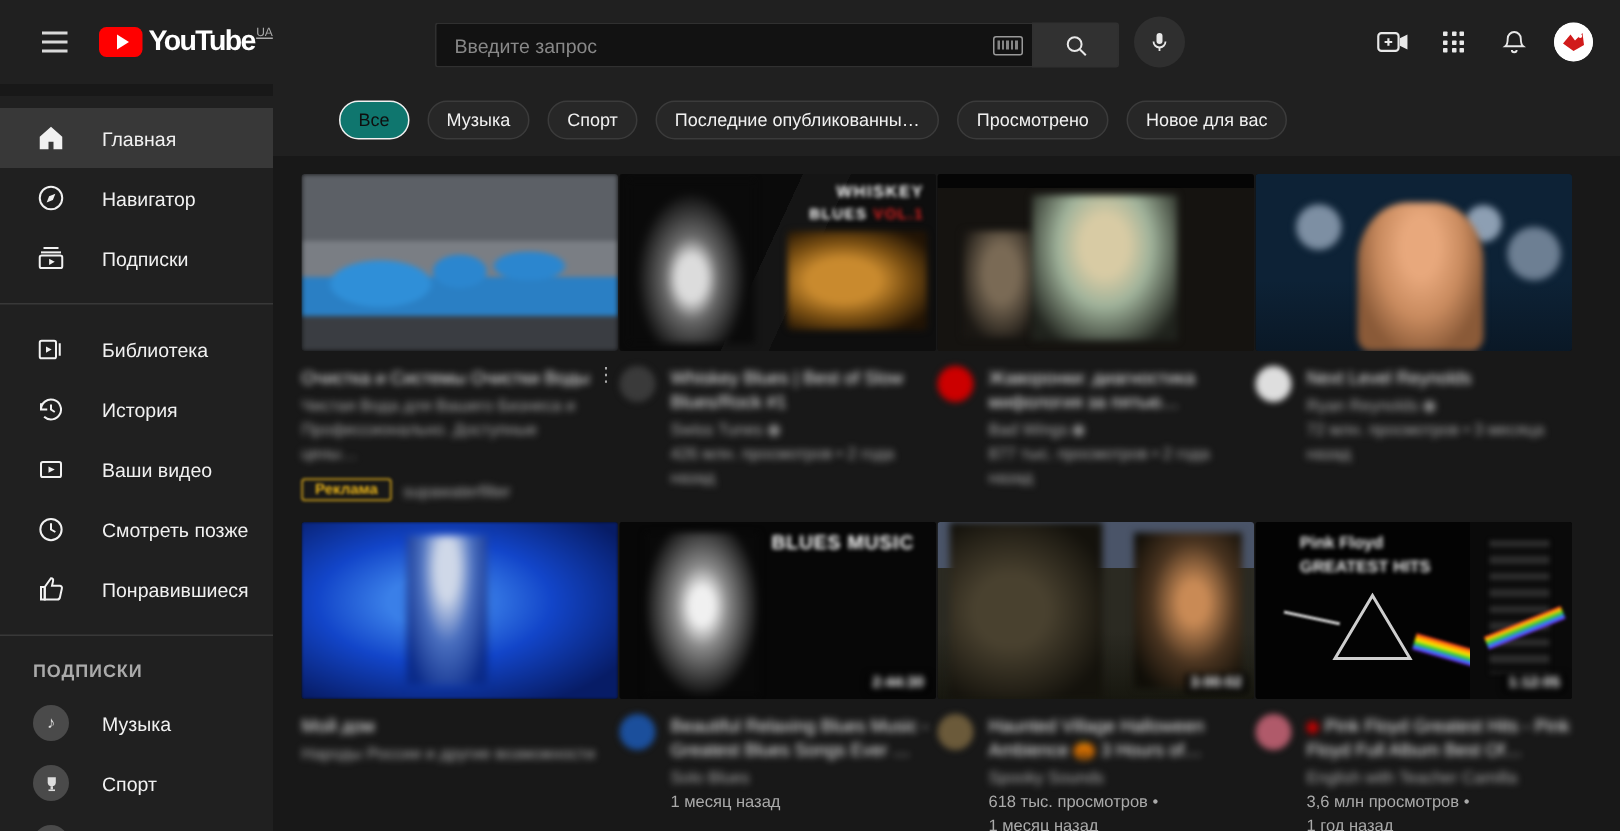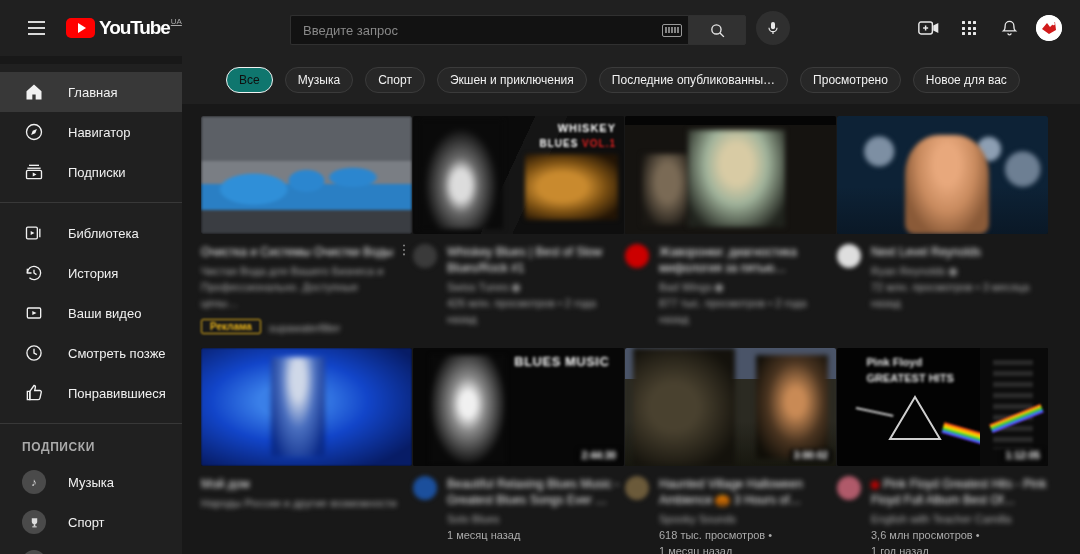--- a/index.html
+++ b/index.html
@@ -398,21 +398,20 @@
       </span>
       <span class="side-label">Видеоигры</span>
     </div>
 
   </div>
 
   <div class="chipbar">
     <div class="chip active">Все</div>
     <div class="chip">Музыка</div>
     <div class="chip">Спорт</div>
-    <div class="chip">Экшен и приключения</div>
     <div class="chip">Последние опубликованны…</div>
     <div class="chip">Просмотрено</div>
     <div class="chip">Новое для вас</div>
   </div>
 
   <div class="content">
     <div class="grid">
 
       <div class="card">
         <div class="thumb">

